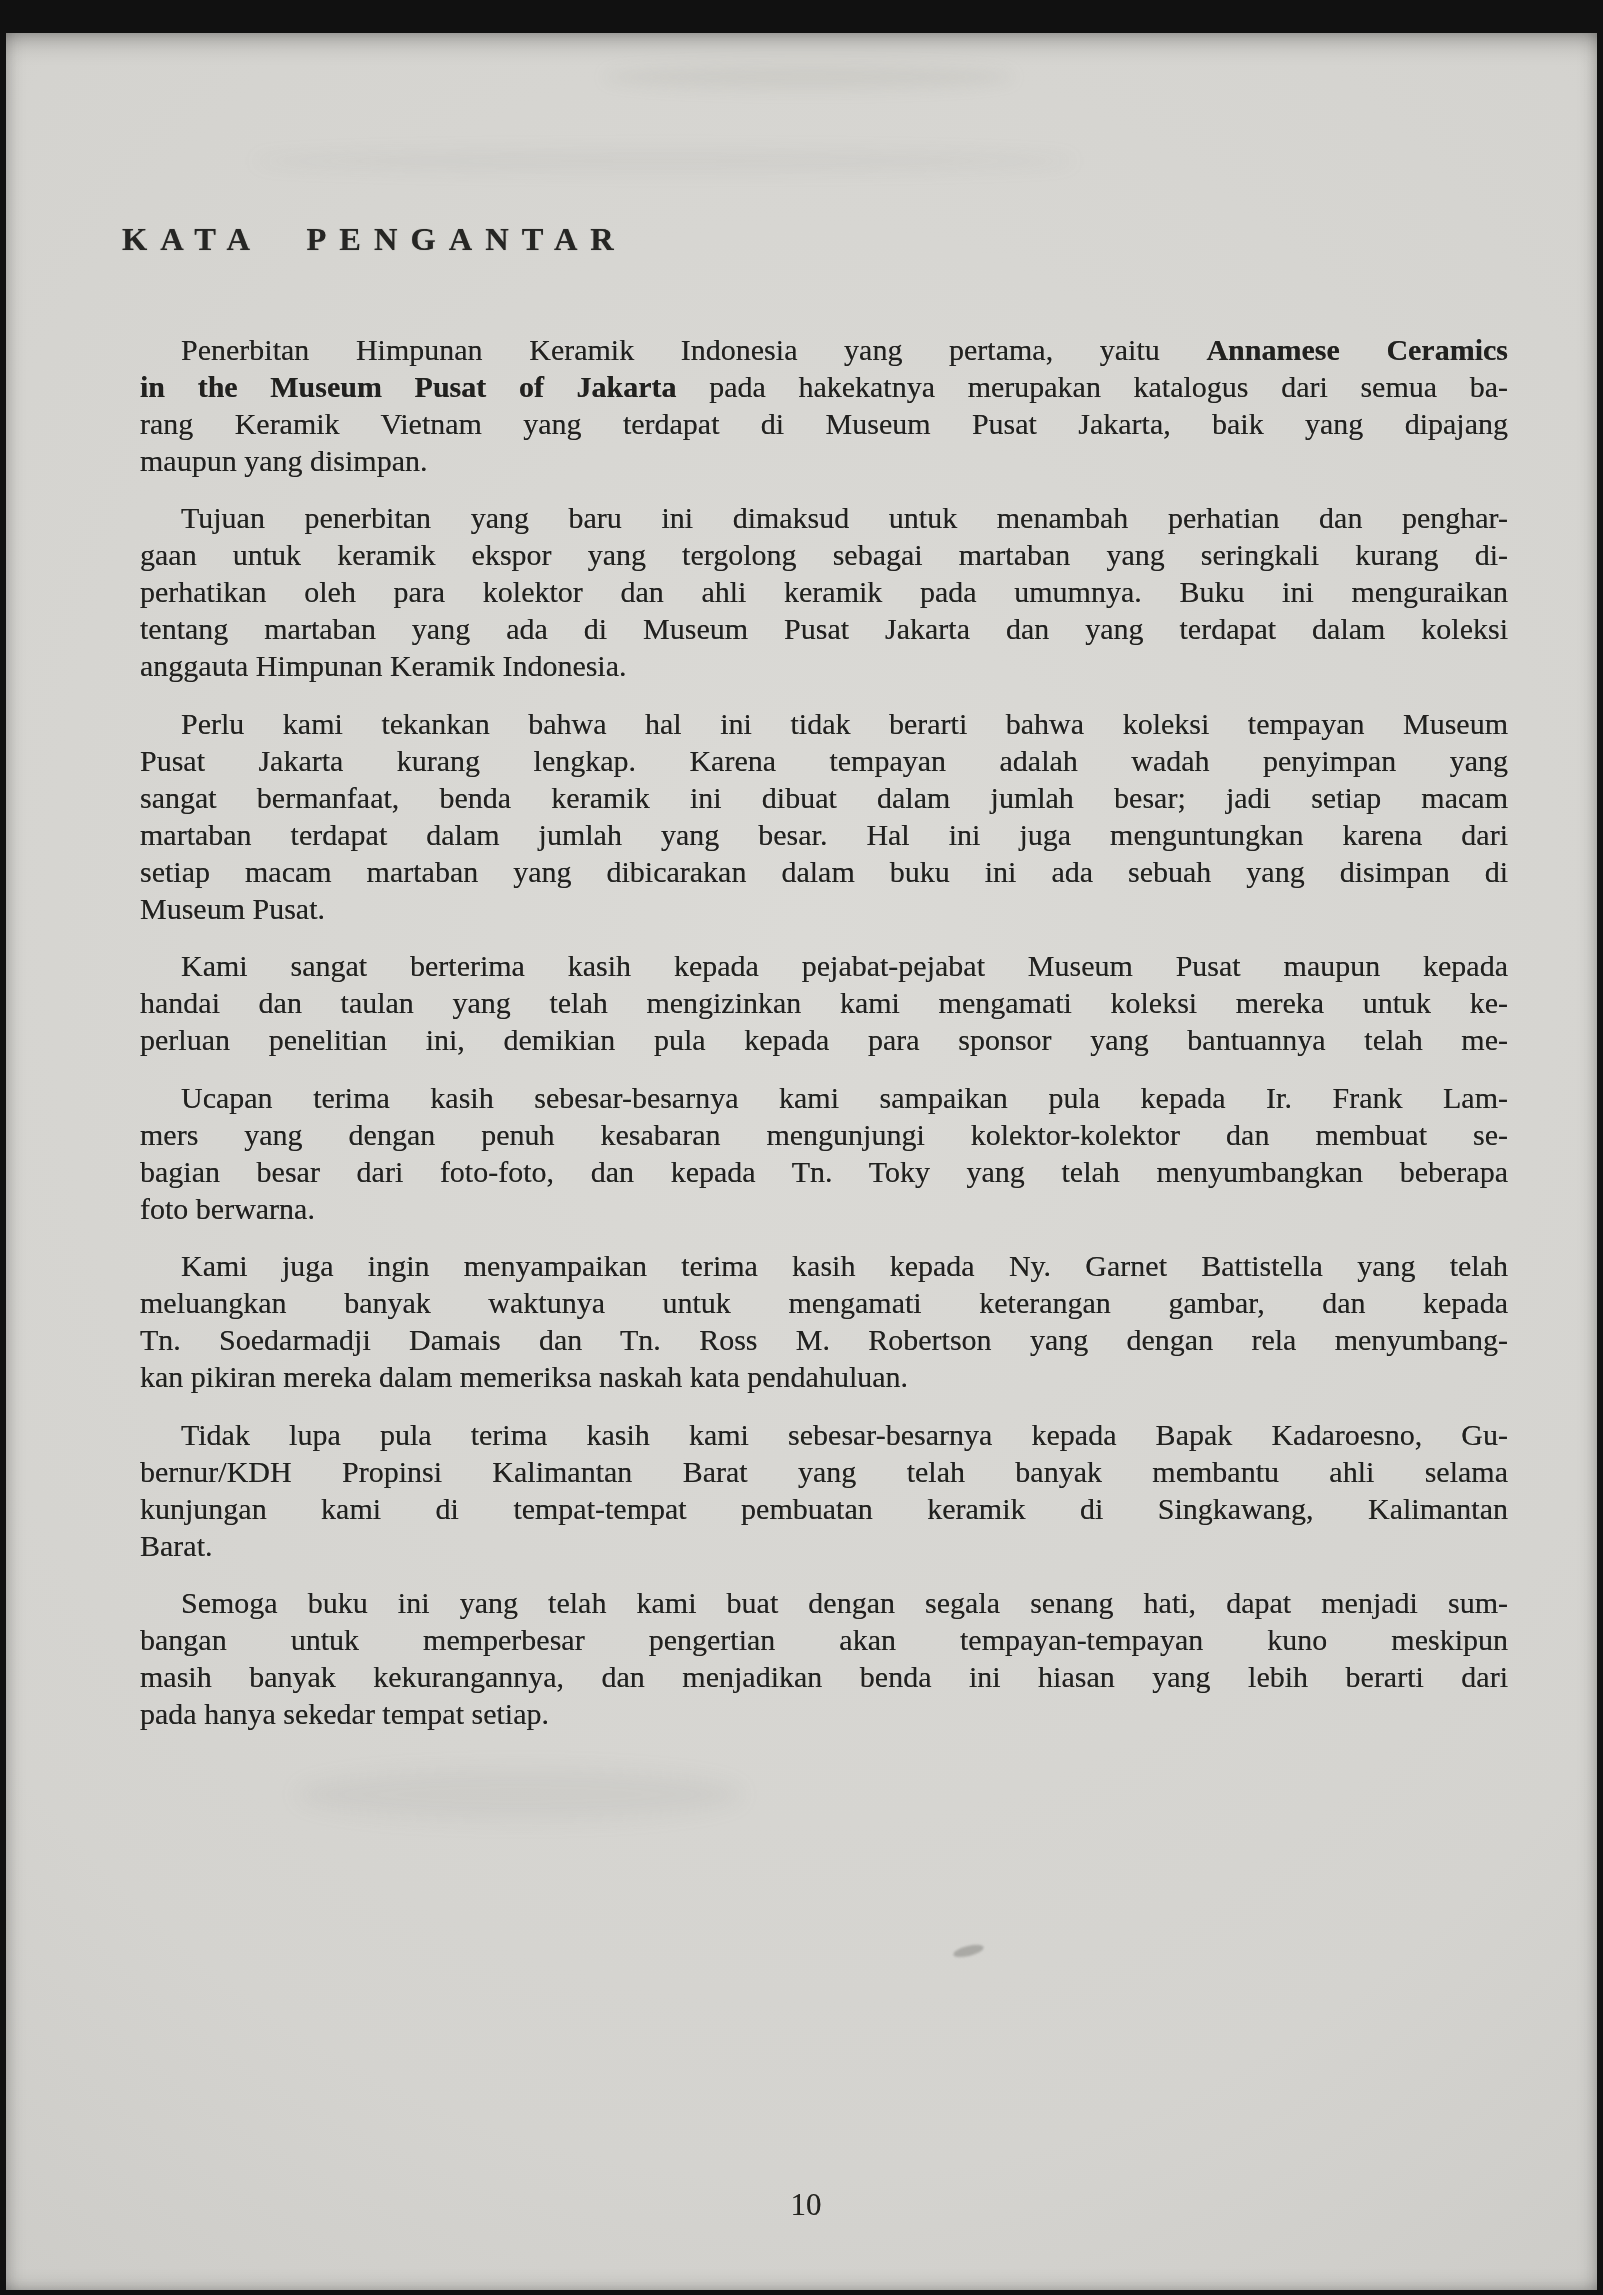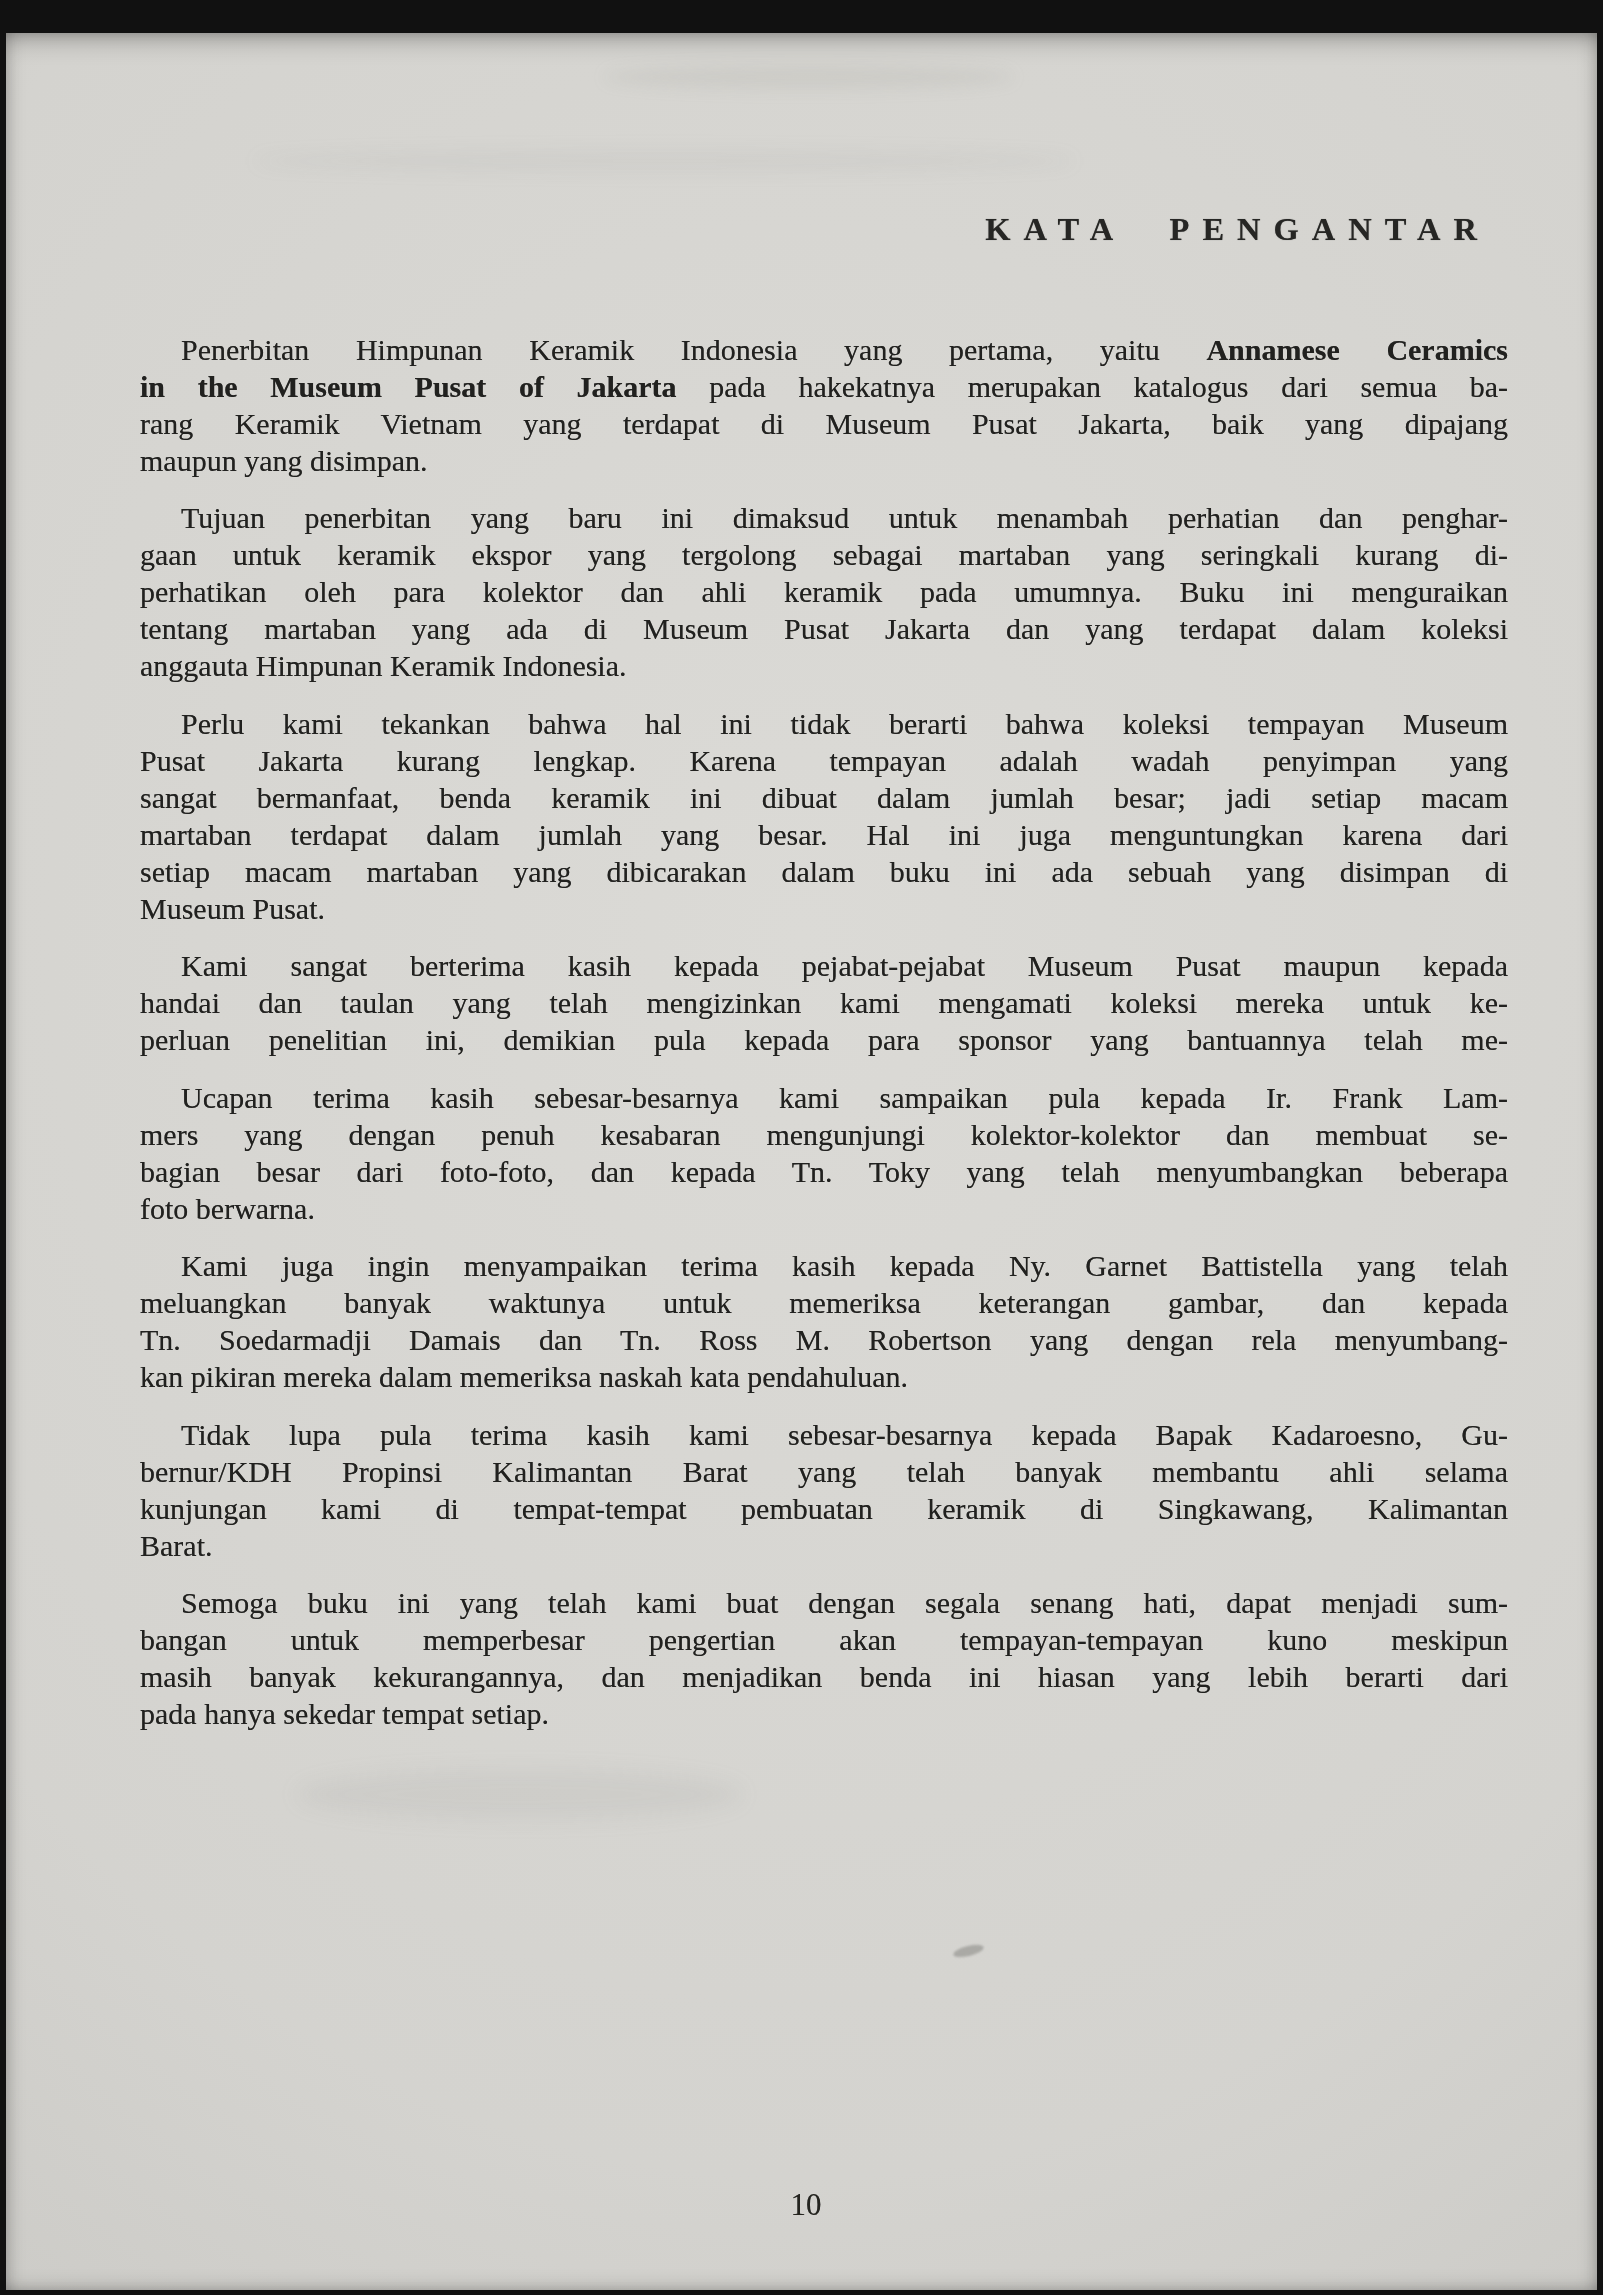--- a/index.html
+++ b/index.html
@@ -28,24 +28,24 @@
       #d2d1cd;
     box-shadow:
       inset 0 19px 29px -19px rgba(0,0,0,0.45),
       inset 0 -12px 22px -15.4px rgba(0,0,0,0.35),
       inset 12px 0 22px -15.4px rgba(0,0,0,0.30),
       inset -12px 0 22px -15.4px rgba(0,0,0,0.30);
   }
   .title {
     position: absolute;
     left: 116px;
-    top: 178px;
+    top: 188px;
     width: 1368px;
     margin: 0;
-    text-align: right;
+    text-align: left;
     font-size: 32.5px;
     font-weight: 700;
     letter-spacing: 13px;
     word-spacing: 24px;
     color: #262624;
     text-shadow: 0 0 0.9px rgba(38,38,36,0.55);
   }
   .body-text {
     position: absolute;
     left: 134px;
@@ -143,21 +143,21 @@
           <div class="line"><span>perluan penelitian ini, demikian pula kepada para sponsor yang bantuannya telah me-</span></div>
         </div>
         <div class="paragraph">
           <div class="line first"><span>Ucapan terima kasih sebesar-besarnya kami sampaikan pula kepada Ir. Frank Lam-</span></div>
           <div class="line"><span>mers yang dengan penuh kesabaran mengunjungi kolektor-kolektor dan membuat se-</span></div>
           <div class="line"><span>bagian besar dari foto-foto, dan kepada Tn. Toky yang telah menyumbangkan beberapa</span></div>
           <div class="line last"><span>foto berwarna.</span></div>
         </div>
         <div class="paragraph">
           <div class="line first"><span>Kami juga ingin menyampaikan terima kasih kepada Ny. Garnet Battistella yang telah</span></div>
-          <div class="line"><span>meluangkan banyak waktunya untuk memeriksa keterangan gambar, dan kepada</span></div>
+          <div class="line"><span>meluangkan banyak waktunya untuk mengamati keterangan gambar, dan kepada</span></div>
           <div class="line"><span>Tn. Soedarmadji Damais dan Tn. Ross M. Robertson yang dengan rela menyumbang-</span></div>
           <div class="line last"><span>kan pikiran mereka dalam memeriksa naskah kata pendahuluan.</span></div>
         </div>
         <div class="paragraph">
           <div class="line first"><span>Tidak lupa pula terima kasih kami sebesar-besarnya kepada Bapak Kadaroesno, Gu-</span></div>
           <div class="line"><span>bernur/KDH Propinsi Kalimantan Barat yang telah banyak membantu ahli selama</span></div>
           <div class="line"><span>kunjungan kami di tempat-tempat pembuatan keramik di Singkawang, Kalimantan</span></div>
           <div class="line last"><span>Barat.</span></div>
         </div>
         <div class="paragraph">

